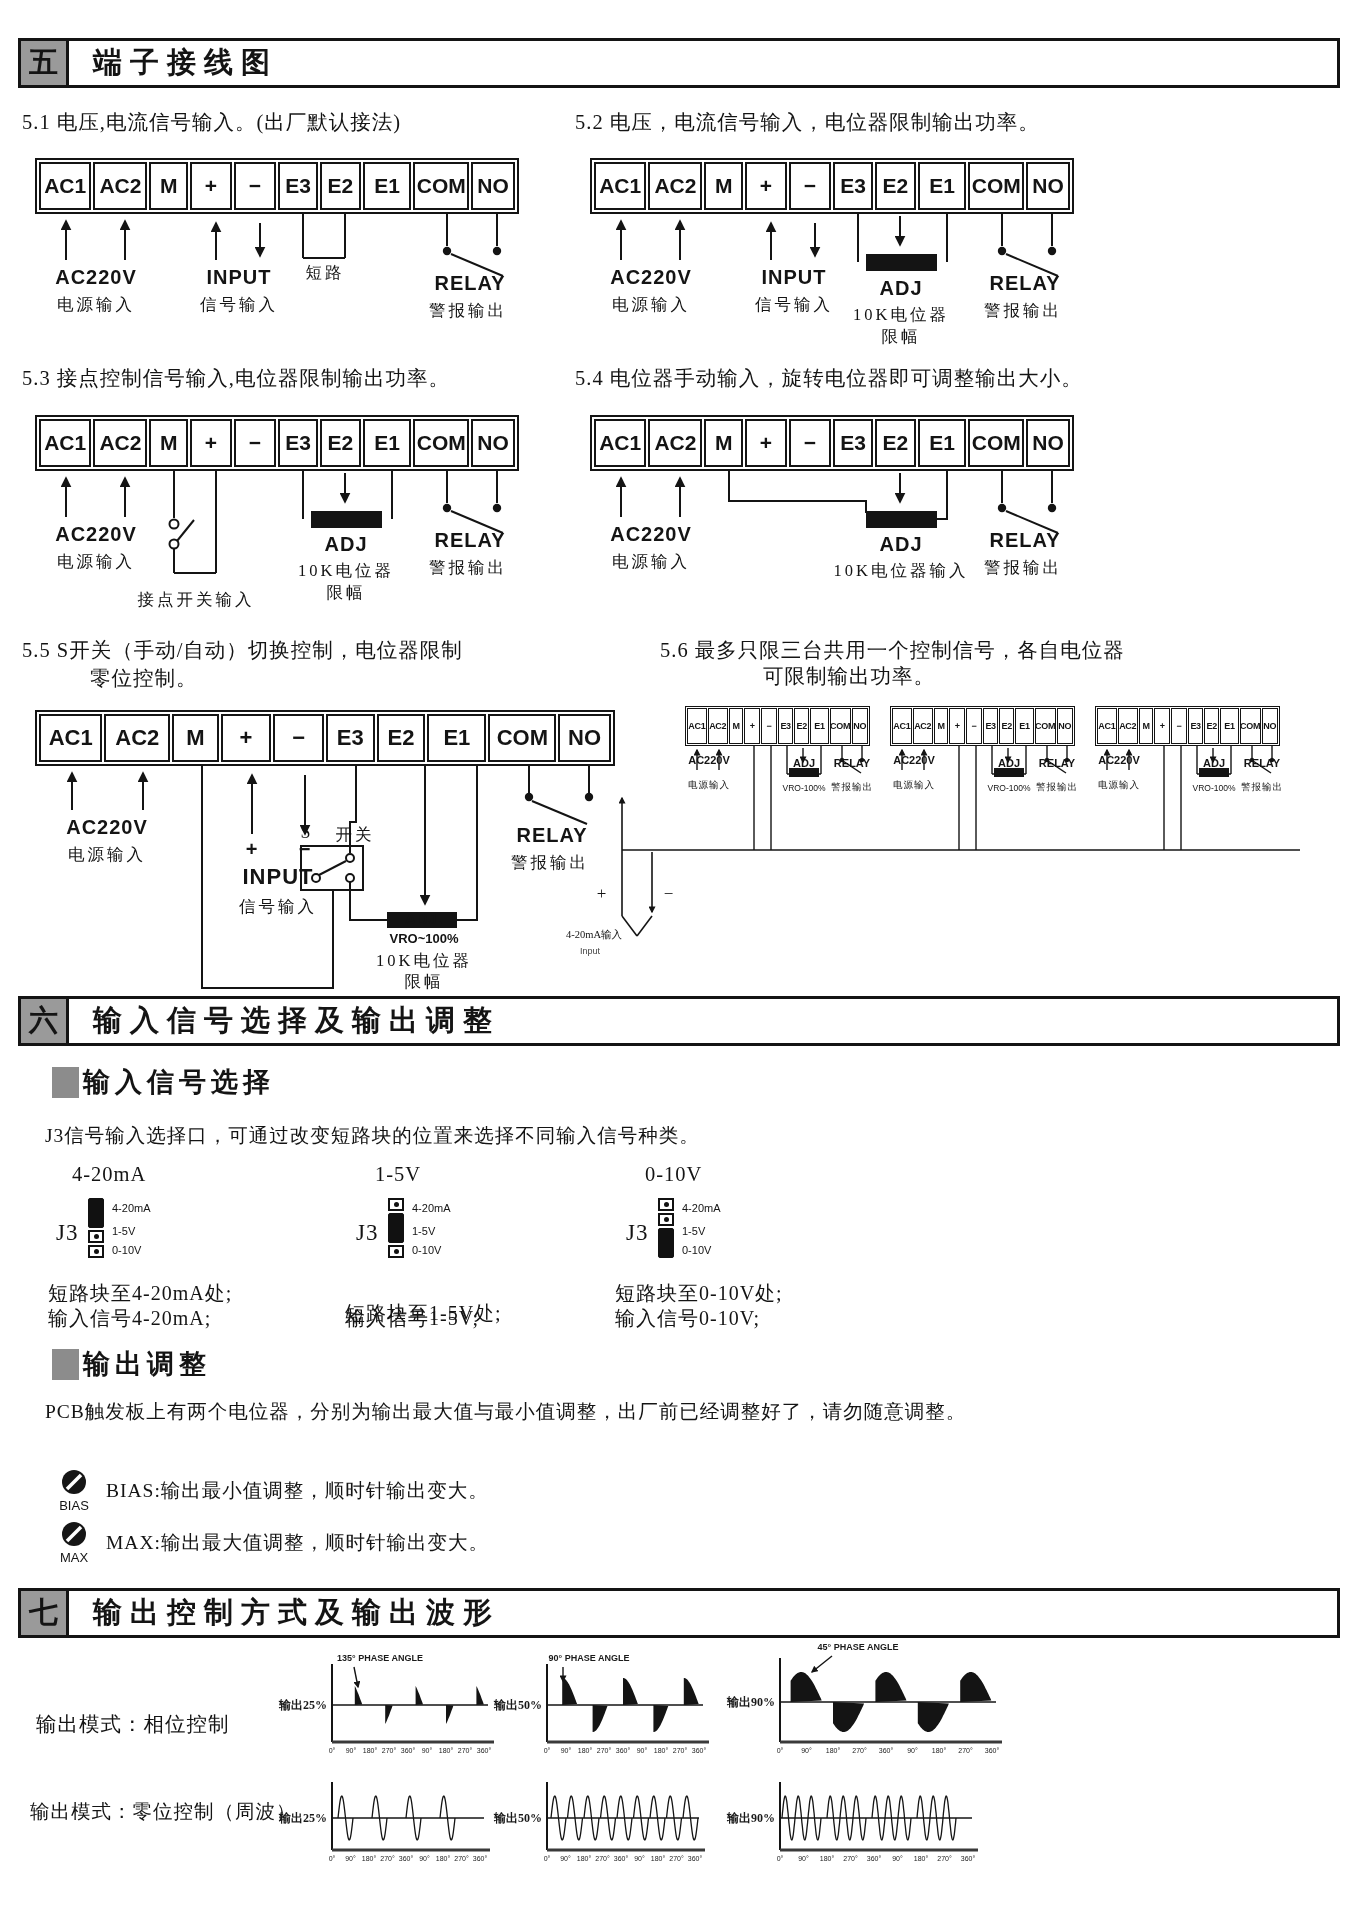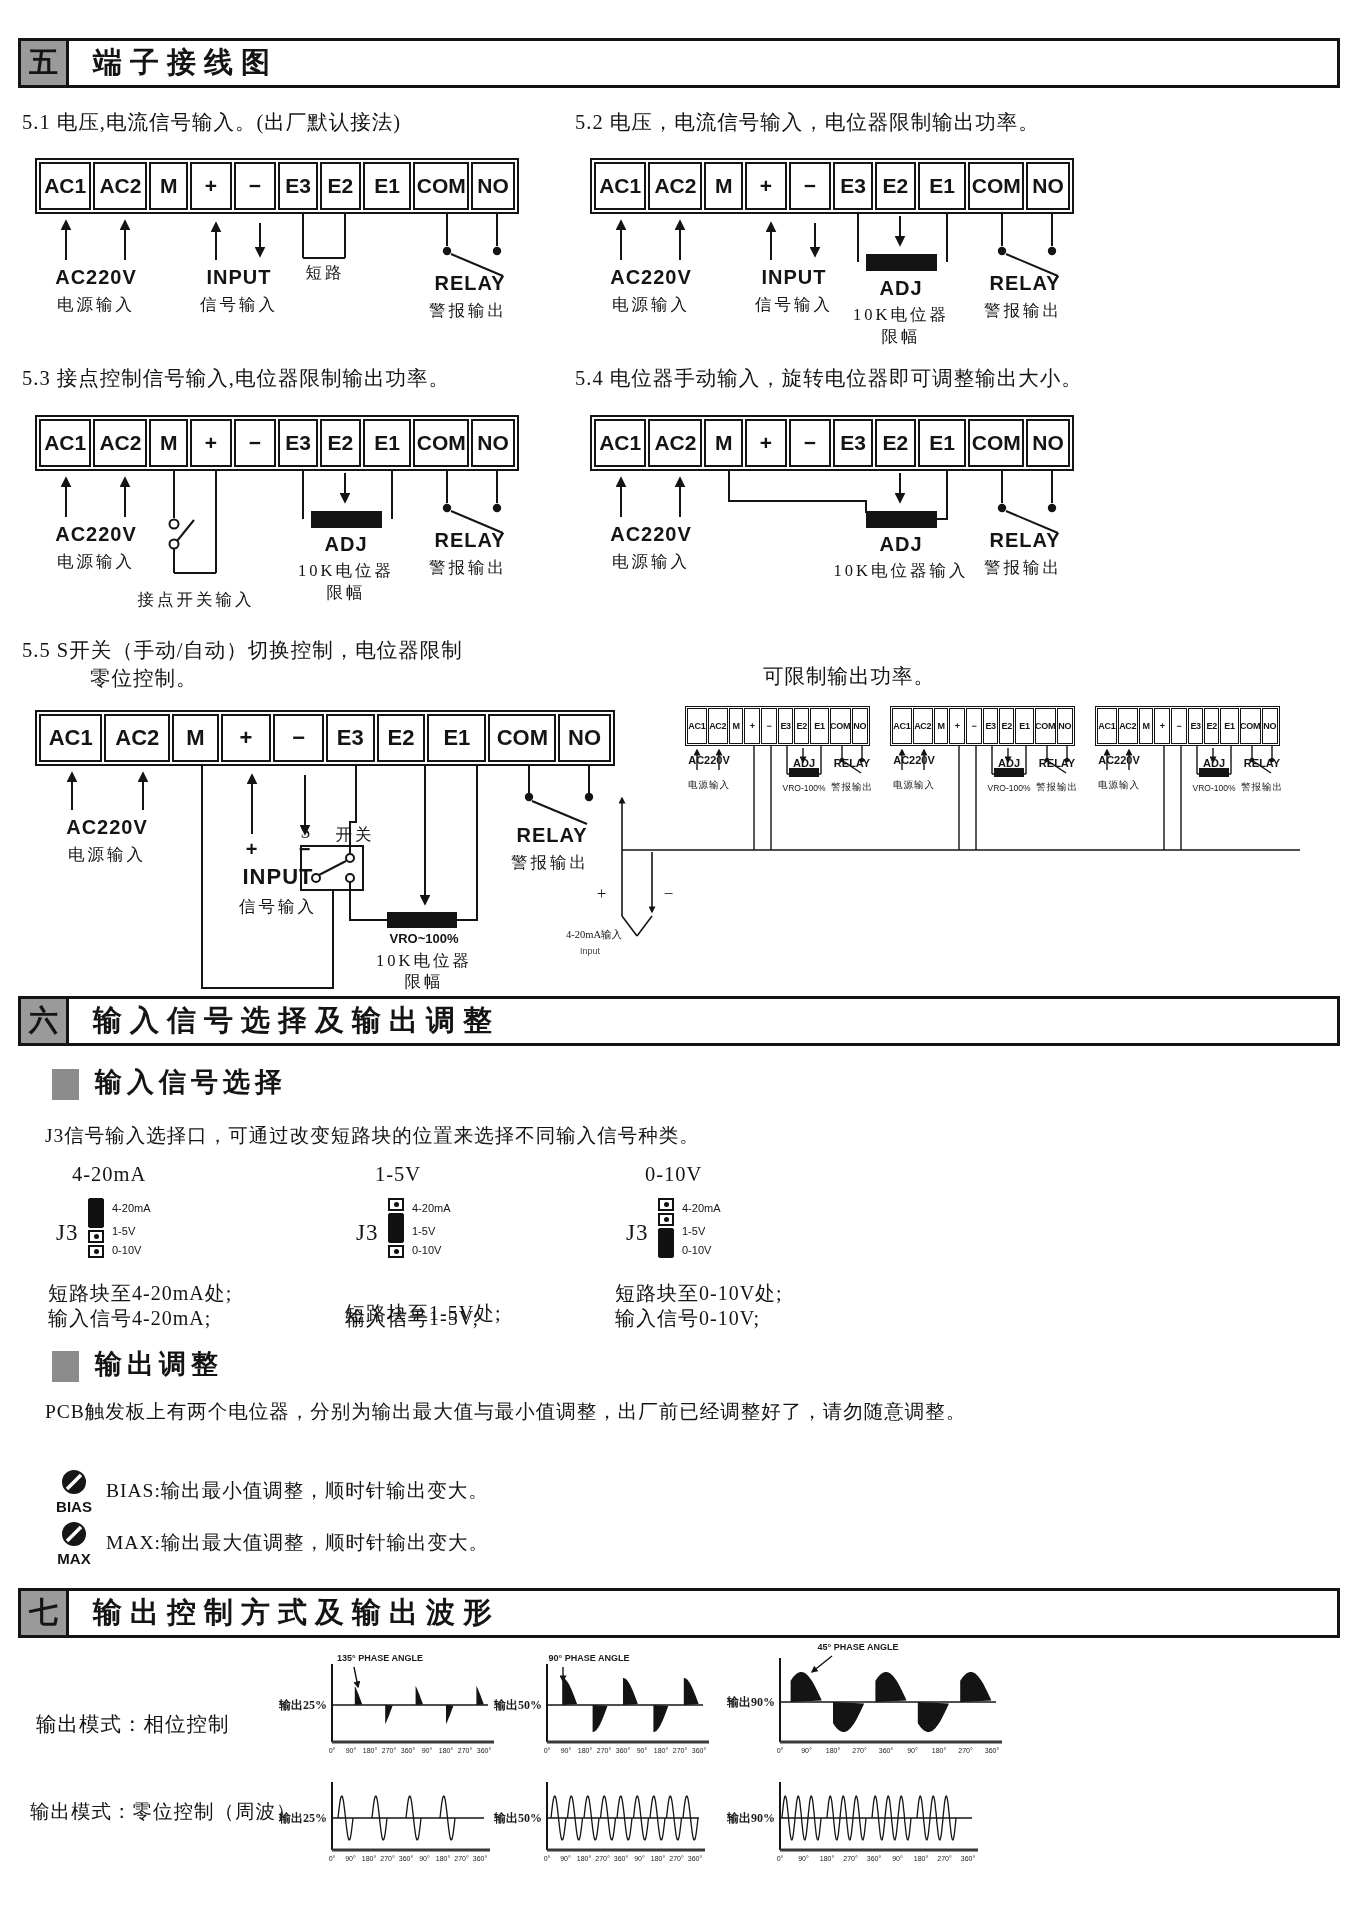--- a/index.html
+++ b/index.html
@@ -17,33 +17,33 @@
 .tstrip .tc{border:2px solid #141414;display:flex;align-items:center;justify-content:center;font-weight:bold;background:#fff;overflow:hidden}
 .tstrip.big{height:56px}.tstrip.big .tc{font-size:21px}
 .tstrip.mid{height:56px}.tstrip.mid .tc{font-size:22px}
 .tstrip.mini{height:40px;border-width:1.5px;padding:1px;gap:1px}
 .tstrip.mini .tc{border-width:1.5px;font-size:9px;letter-spacing:-0.3px}
 .lblB{position:absolute;transform:translateX(-50%);font-weight:bold;font-size:20px;white-space:nowrap;letter-spacing:1px}
 .lblS{position:absolute;transform:translateX(-50%);font-family:"Liberation Serif","DejaVu Serif",serif;font-size:16.5px;white-space:nowrap;letter-spacing:3px}
 .lblB.m{font-size:11px;letter-spacing:0}
 .lblS.m{font-size:9.5px;letter-spacing:1px}
 .lblB.s15{font-size:15px}.lblB.s13{font-size:13px;letter-spacing:0}
-.h2row{display:flex;align-items:flex-end;gap:16px}
+.h2row{display:flex;align-items:center;gap:4px}
 .h2sq{width:27px;height:31px;background:#8c8c8c}
 .h2t{font-weight:bold;font-size:27px;letter-spacing:5px;font-family:"Liberation Serif","DejaVu Serif",serif}
 .para{position:absolute;font-family:"Liberation Serif","DejaVu Serif",serif;font-size:19.5px;letter-spacing:1px;white-space:nowrap}
 .jhead{position:absolute;font-size:20.5px;white-space:nowrap;letter-spacing:1px}
 .jj{position:absolute;font-size:23px;letter-spacing:1px}
 .jstack{position:absolute;display:flex;flex-direction:column;gap:2px;width:16px}
 .jblk{height:30px;background:#111;border:1px solid #111;border-radius:2px}
 .jpin{height:13px;border:2px solid #111;background:#fff;display:flex;align-items:center;justify-content:center}
 .jpin i{width:5px;height:5px;background:#111;border-radius:50%}
 .jpl{position:absolute;font-size:11px;white-space:nowrap}
 .jcap{position:absolute;font-size:20px;white-space:nowrap;letter-spacing:1px}
-.knl{position:absolute;transform:translateX(-50%);font-weight:bold;font-size:15px}
+.knl{position:absolute;transform:translateX(-50%);font-weight:normal;font-size:13px}
 svg{position:absolute;overflow:visible}
 </style>
 </head>
 <body>
 
 <div id="page">
 
 <svg width="0" height="0">
       <defs>
 <marker id="ah" viewBox="0 0 10 10" refX="8.5" refY="5" markerWidth="11" markerHeight="11" markerUnits="userSpaceOnUse" orient="auto-start-reverse">
@@ -262,20 +262,21 @@
 <div class="lblS" style="left:278px;top:896px">信号输入</div>
 <div class="lblS" style="left:307px;top:822px;font-size:18px">S</div>
 <div class="lblS" style="left:355px;top:824px">开关</div>
 <div class="lblB s15" style="left:424px;top:910px">ADJ.</div>
 <div class="lblB s13" style="left:424px;top:931px">VRO~100%</div>
 <div class="lblS" style="left:424px;top:950px">10K电位器</div>
 <div class="lblS" style="left:424px;top:971px">限幅</div>
 <div class="lblB" style="left:552px;top:824px">RELAY</div>
 <div class="lblS" style="left:550px;top:852px">警报输出</div>
 
+<div class="dtitle" style="left:660px;top:636px">5.6 最多只限三台共用一个控制信号，各自电位器</div>
 <div class="dtitle" style="left:763px;top:662px">可限制输出功率。</div>
 <div class="tstrip mini" style="left:685px;top:706px;width:185px">
       <div class="tc" style="flex: 56 1 0px;">AC1</div>
       <div class="tc" style="flex: 58 1 0px;">AC2</div>
       <div class="tc" style="flex: 40 1 0px;">M</div>
       <div class="tc" style="flex: 44 1 0px;">+</div>
       <div class="tc" style="flex: 44 1 0px;">−</div>
       <div class="tc" style="flex: 42 1 0px;">E3</div>
       <div class="tc" style="flex: 42 1 0px;">E2</div>
       <div class="tc" style="flex: 52 1 0px;">E1</div>

